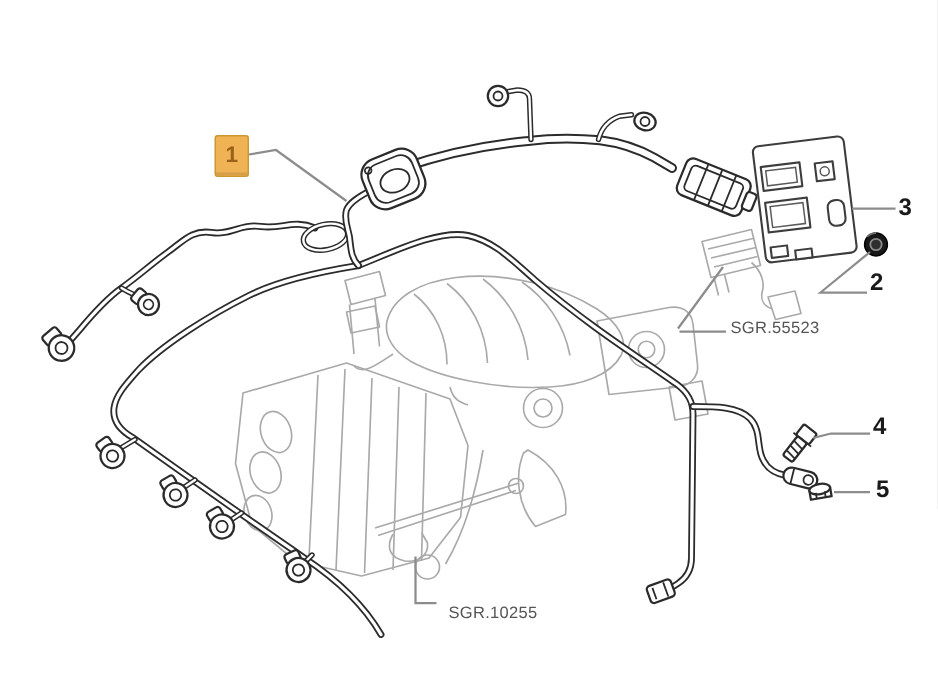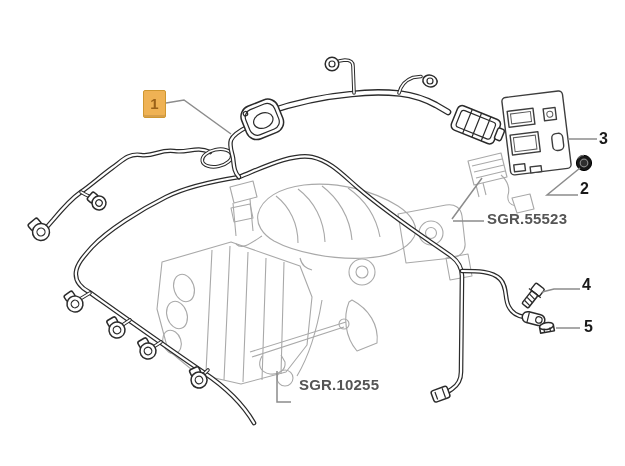--- a/index.html
+++ b/index.html
@@ -23,22 +23,22 @@
   .ecu{fill:#fff;stroke:#3d3d3d;stroke-width:1.4;stroke-linejoin:round;}
   .ecu2{fill:none;stroke:#5a5a5a;stroke-width:1;}
   .eng{fill:none;stroke:var(--line-light);stroke-width:1.1;stroke-linejoin:round;}
   .engf{fill:#fff;stroke:var(--line-light);stroke-width:1.1;stroke-linejoin:round;}
   .ldr{fill:none;stroke:var(--leader);stroke-width:1.5;}
   .num{
     position:absolute;font-size:16px;font-weight:bold;line-height:18px;
     color:var(--label-text);cursor:pointer;
   }
   .ref{
-    position:absolute;font-size:15px;line-height:14px;letter-spacing:.2px;
-    color:var(--ref-text);font-weight:bold;cursor:pointer;
+    position:absolute;font-size:11px;line-height:14px;letter-spacing:.2px;
+    color:var(--ref-text);font-weight:normal;cursor:pointer;
   }
   #callout-1{
     position:absolute;left:143px;top:90px;width:21px;height:26px;
     background:var(--callout-bg);border:1px solid var(--callout-border);
     border-radius:2px;box-shadow:inset 0 -2px 0 rgba(0,0,0,.10);
     color:var(--callout-text);font-size:15px;font-weight:bold;line-height:25px;
     text-align:center;cursor:pointer;
   }
 </style>
 </head>
@@ -232,15 +232,15 @@
 </svg>
 
 <div id="callout-1">1</div>
 
 <span class="num" style="left:580px;top:180px">2</span>
 <span class="num" style="left:599px;top:130px">3</span>
 <span class="num" style="left:582px;top:276px">4</span>
 <span class="num" style="left:584px;top:318px">5</span>
 
 <span class="ref" style="left:487px;top:212px">SGR.55523</span>
-<span class="ref" style="left:299px;top:378px">SGR.10255</span>
+<span class="ref" style="left:299px;top:402px">SGR.10255</span>
 
 </div>
 
 </body></html>

